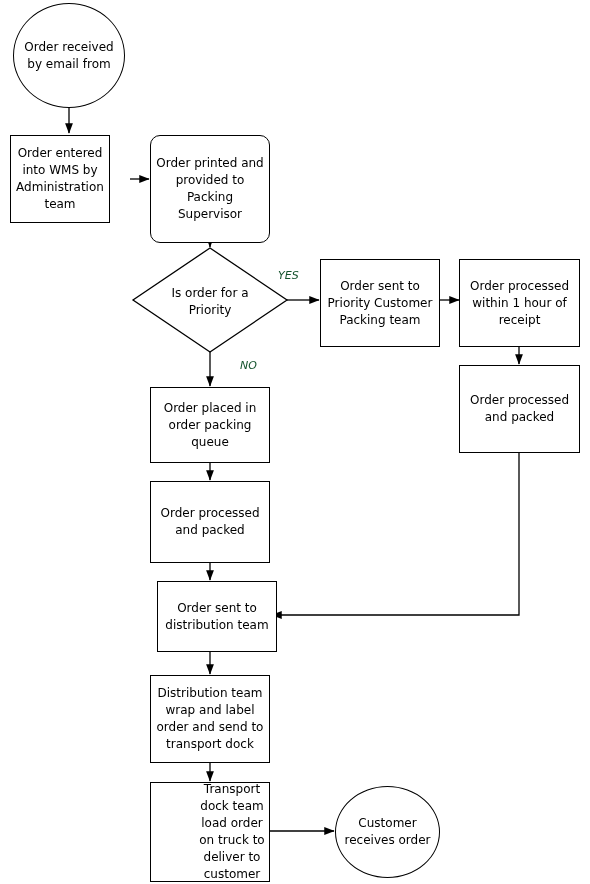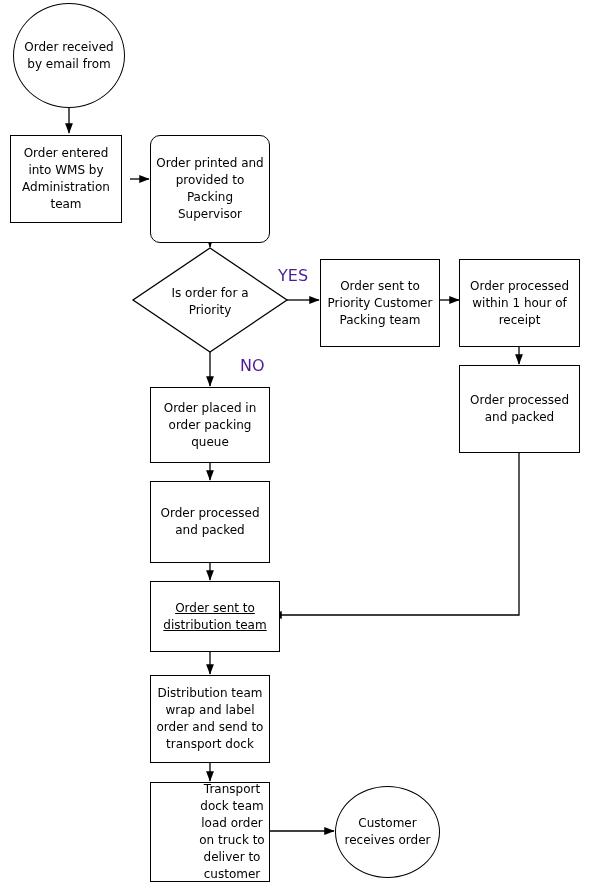--- a/index.html
+++ b/index.html
@@ -52,25 +52,26 @@
     border: none;
   }
   .node .label {
     display: block;
     width: 100%;
     padding: 0 4px;
     box-sizing: border-box;
   }
   .edge-label {
     position: absolute;
-    color: #4c1d95;
+    color: #14532d;
     font-family: "DejaVu Sans", sans-serif;
-    font-size: 16px;
+    font-size: 11px;
     line-height: 14px;
     white-space: nowrap;
+    font-style: italic;
   }
 </style>
 </head>
 <body>
 
 <div id="flow-root">
 
   <svg id="flow-svg" viewBox="0 0 590 884" xmlns="http://www.w3.org/2000/svg">
     <defs>
       <marker id="arrow" markerWidth="9" markerHeight="9" refX="7.5" refY="3" orient="auto" markerUnits="strokeWidth">
@@ -104,21 +105,21 @@
 
     <line x1="210" y1="762" x2="210" y2="781" stroke="#000000" stroke-width="1.3" marker-end="url(#arrow)"></line>
 
     <line x1="270" y1="831" x2="334" y2="831" stroke="#000000" stroke-width="1.3" marker-end="url(#arrow)"></line>
   </svg>
 
   <div class="node terminator" style="left:13px; top:3px; width:112px; height:105px;">
     <span class="label">Order received by email from</span>
   </div>
 
-  <div class="node process" style="left:10px; top:135px; width:112px; height:88px;">
+  <div class="node process" style="left:10px; top:135px; width:100px; height:88px;">
     <span class="label">Order entered into WMS by Administration team</span>
   </div>
 
   <div class="node process" style="left:150px; top:135px; width:120px; height:108px;border-radius:10px;">
     <span class="label">Order printed and provided to Packing Supervisor</span>
   </div>
 
   <div class="node decision" style="left:150px; top:276px; width:120px; height:52px;">
     <span class="label">Is order for a Priority</span>
   </div>
@@ -144,21 +145,21 @@
   </div>
 
   <div class="node process" style="left:150px; top:387px; width:120px; height:76px;">
     <span class="label">Order placed in order packing queue</span>
   </div>
 
   <div class="node process" style="left:150px; top:481px; width:120px; height:82px;">
     <span class="label">Order processed and packed</span>
   </div>
 
-  <div class="node process" style="left:150px; top:581px; width:130px; height:71px;text-decoration:underline;">
+  <div class="node process" style="left:157px; top:581px; width:120px; height:71px;">
     <span class="label">Order sent to distribution team</span>
   </div>
 
   <div class="node process" style="left:150px; top:675px; width:120px; height:88px;align-items:center;">
     <span class="label">Distribution team wrap and label order and send to transport dock</span>
   </div>
 
   <div class="node process" style="left:150px; top:782px; width:120px; height:100px;padding-left:44px;">
     <span class="label">Transport dock team load order on truck to deliver to customer</span>
   </div>

